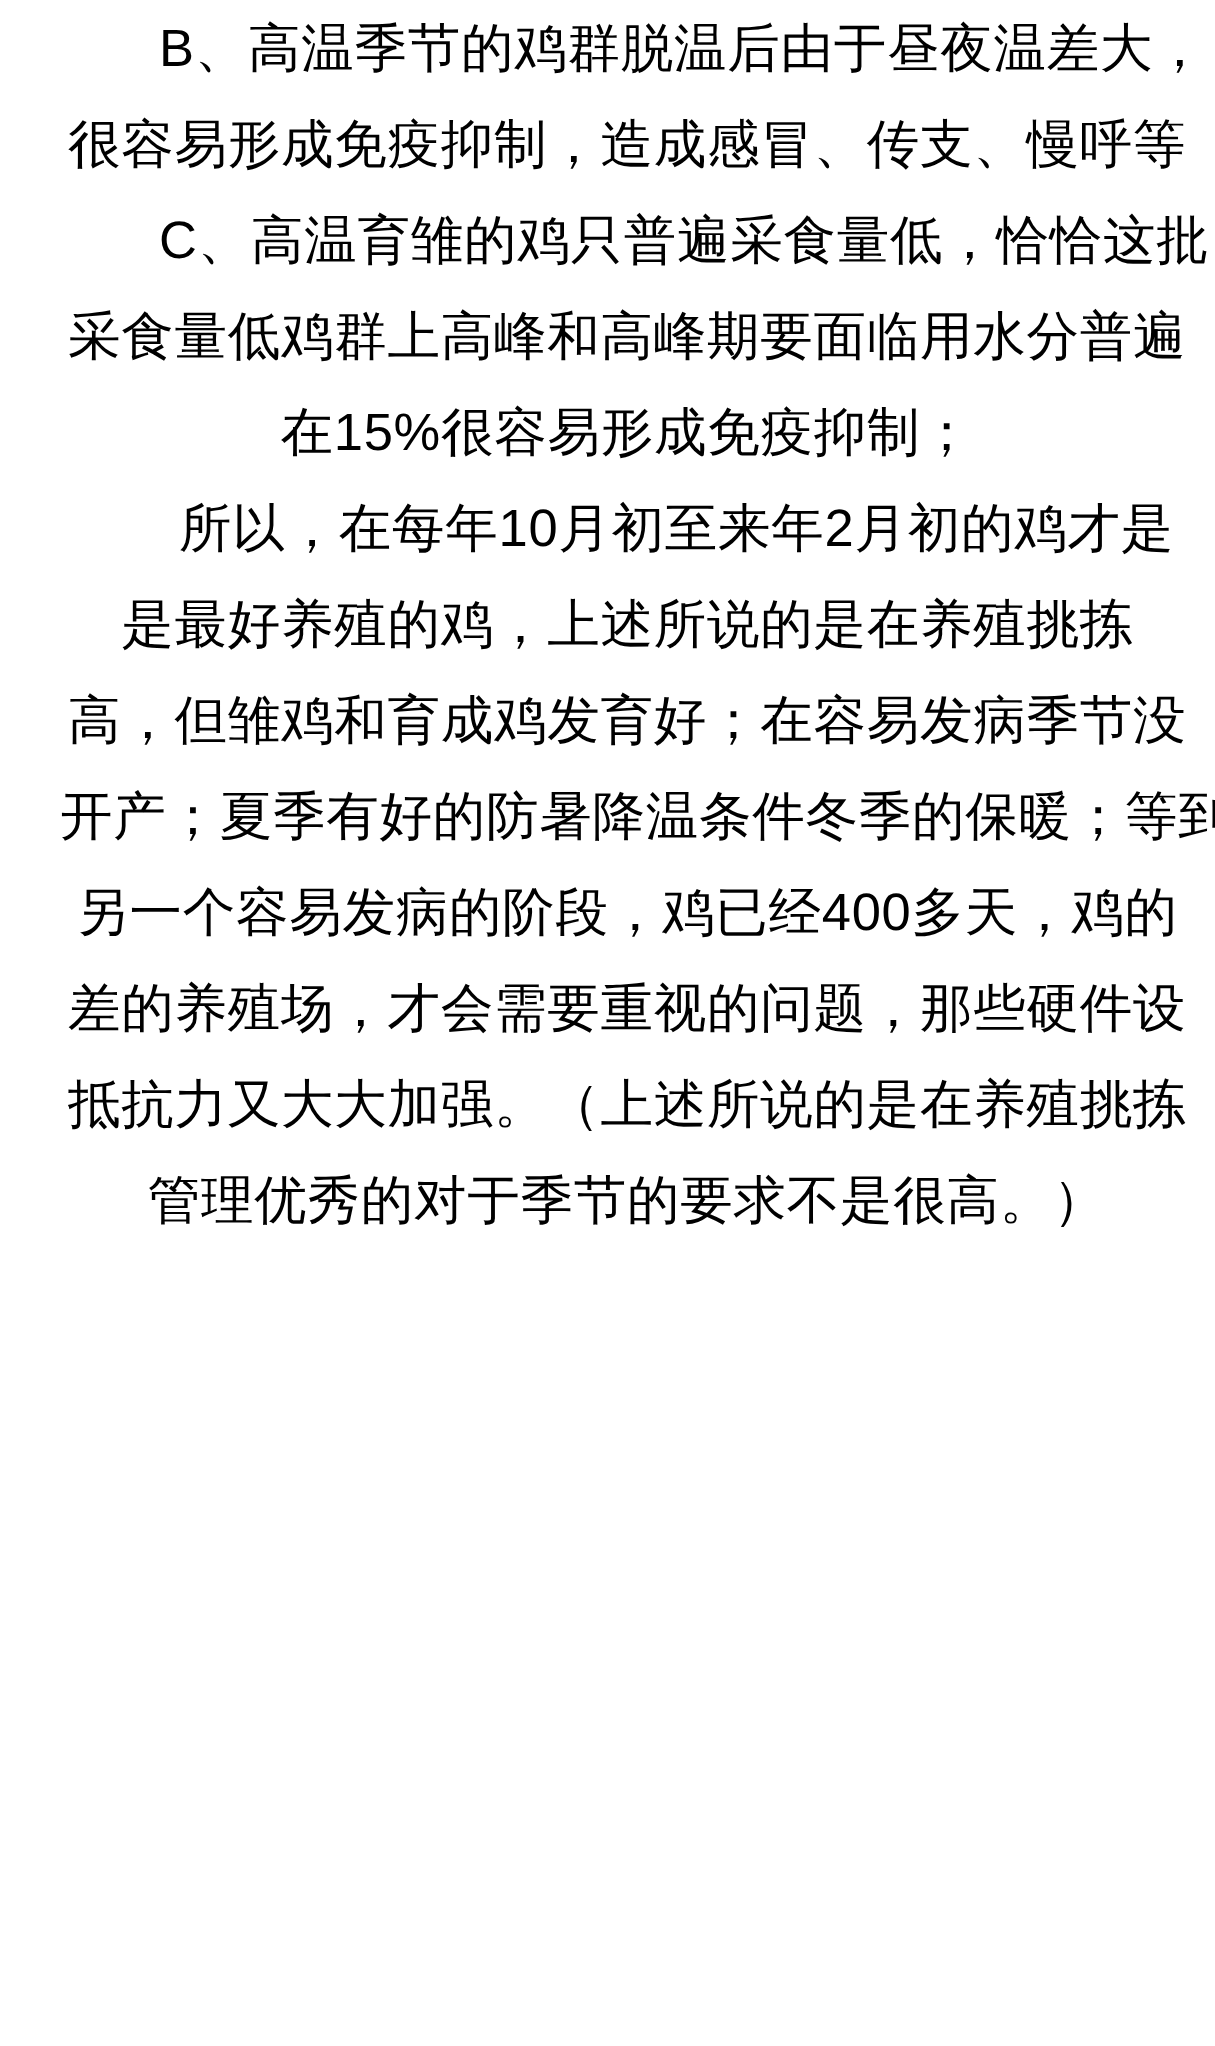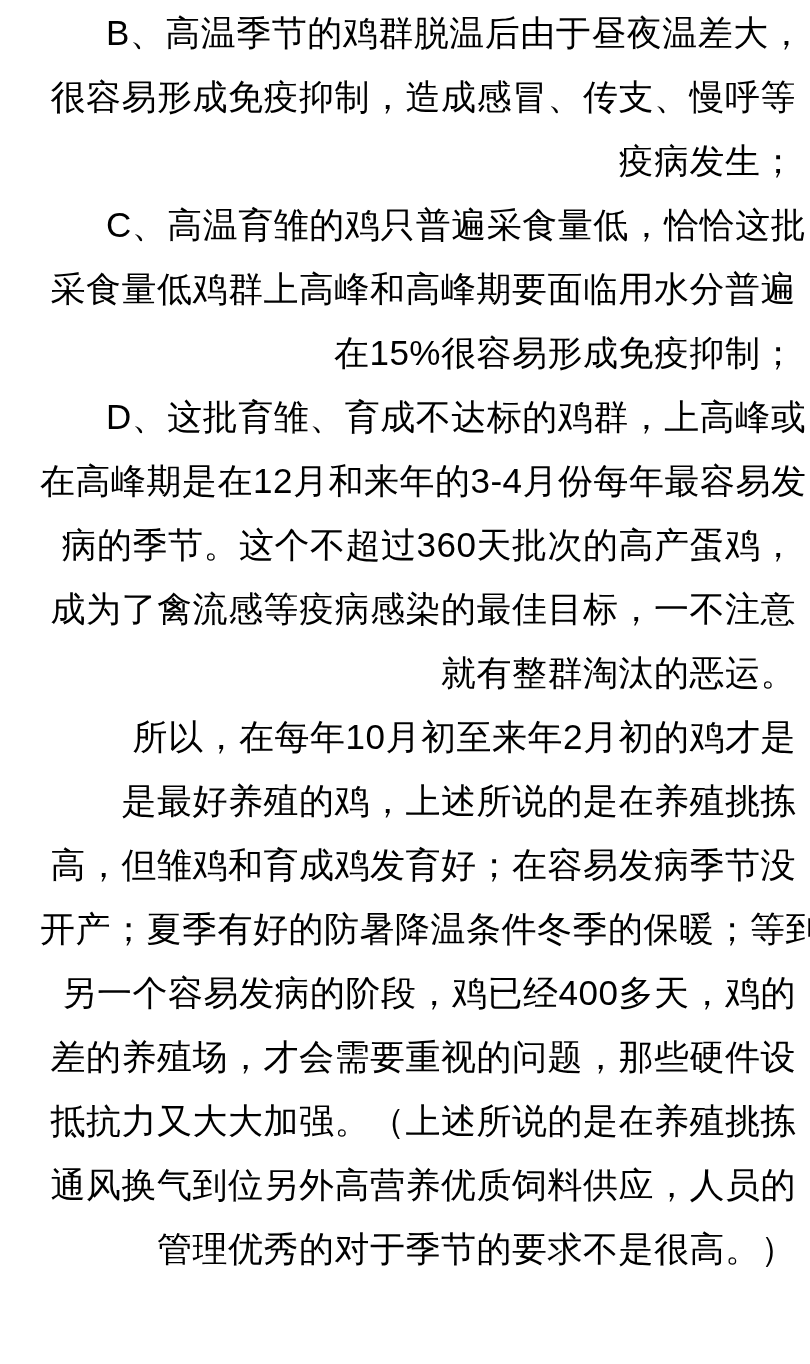--- a/index.html
+++ b/index.html
@@ -22,56 +22,47 @@
     font-weight: 500;
   }
   .para {
     margin: 0;
     padding: 0;
   }
   .line {
     height: 64px;
     line-height: 64px;
     white-space: nowrap;
-    text-align: right;
+    text-align: center;
   }
   .line.first {
     padding-left: 66px; 
   }
 </style>
 </head>
 <body>
 
 <main class="page">
 
   <div class="para">
     <div class="line first">B、高温季节的鸡群脱温后由于昼夜温差大，</div>
     <div class="line">很容易形成免疫抑制，造成感冒、传支、慢呼等</div>
-    <div class="line">疫病发生；</div>
   </div>
 
   <div class="para">
     <div class="line first">C、高温育雏的鸡只普遍采食量低，恰恰这批</div>
     <div class="line">采食量低鸡群上高峰和高峰期要面临用水分普遍</div>
     <div class="line">在15%很容易形成免疫抑制；</div>
   </div>
 
-  <div class="para">
-    <div class="line first">D、这批育雏、育成不达标的鸡群，上高峰或</div>
-    <div class="line">在高峰期是在12月和来年的3-4月份每年最容易发</div>
-    <div class="line">病的季节。这个不超过360天批次的高产蛋鸡，</div>
-    <div class="line">成为了禽流感等疫病感染的最佳目标，一不注意</div>
-    <div class="line">就有整群淘汰的恶运。</div>
-  </div>
 
   <div class="para">
     <div class="line first">所以，在每年10月初至来年2月初的鸡才是</div>
     <div class="line">是最好养殖的鸡，上述所说的是在养殖挑拣</div>
     <div class="line">高，但雏鸡和育成鸡发育好；在容易发病季节没</div>
     <div class="line">开产；夏季有好的防暑降温条件冬季的保暖；等到</div>
     <div class="line">另一个容易发病的阶段，鸡已经400多天，鸡的</div>
     <div class="line">差的养殖场，才会需要重视的问题，那些硬件设</div>
     <div class="line">抵抗力又大大加强。（上述所说的是在养殖挑拣</div>
-    <div class="line">通风换气到位另外高营养优质饲料供应，人员的</div>
     <div class="line">管理优秀的对于季节的要求不是很高。）</div>
   </div>
 
 </main>
 
 </body></html>

